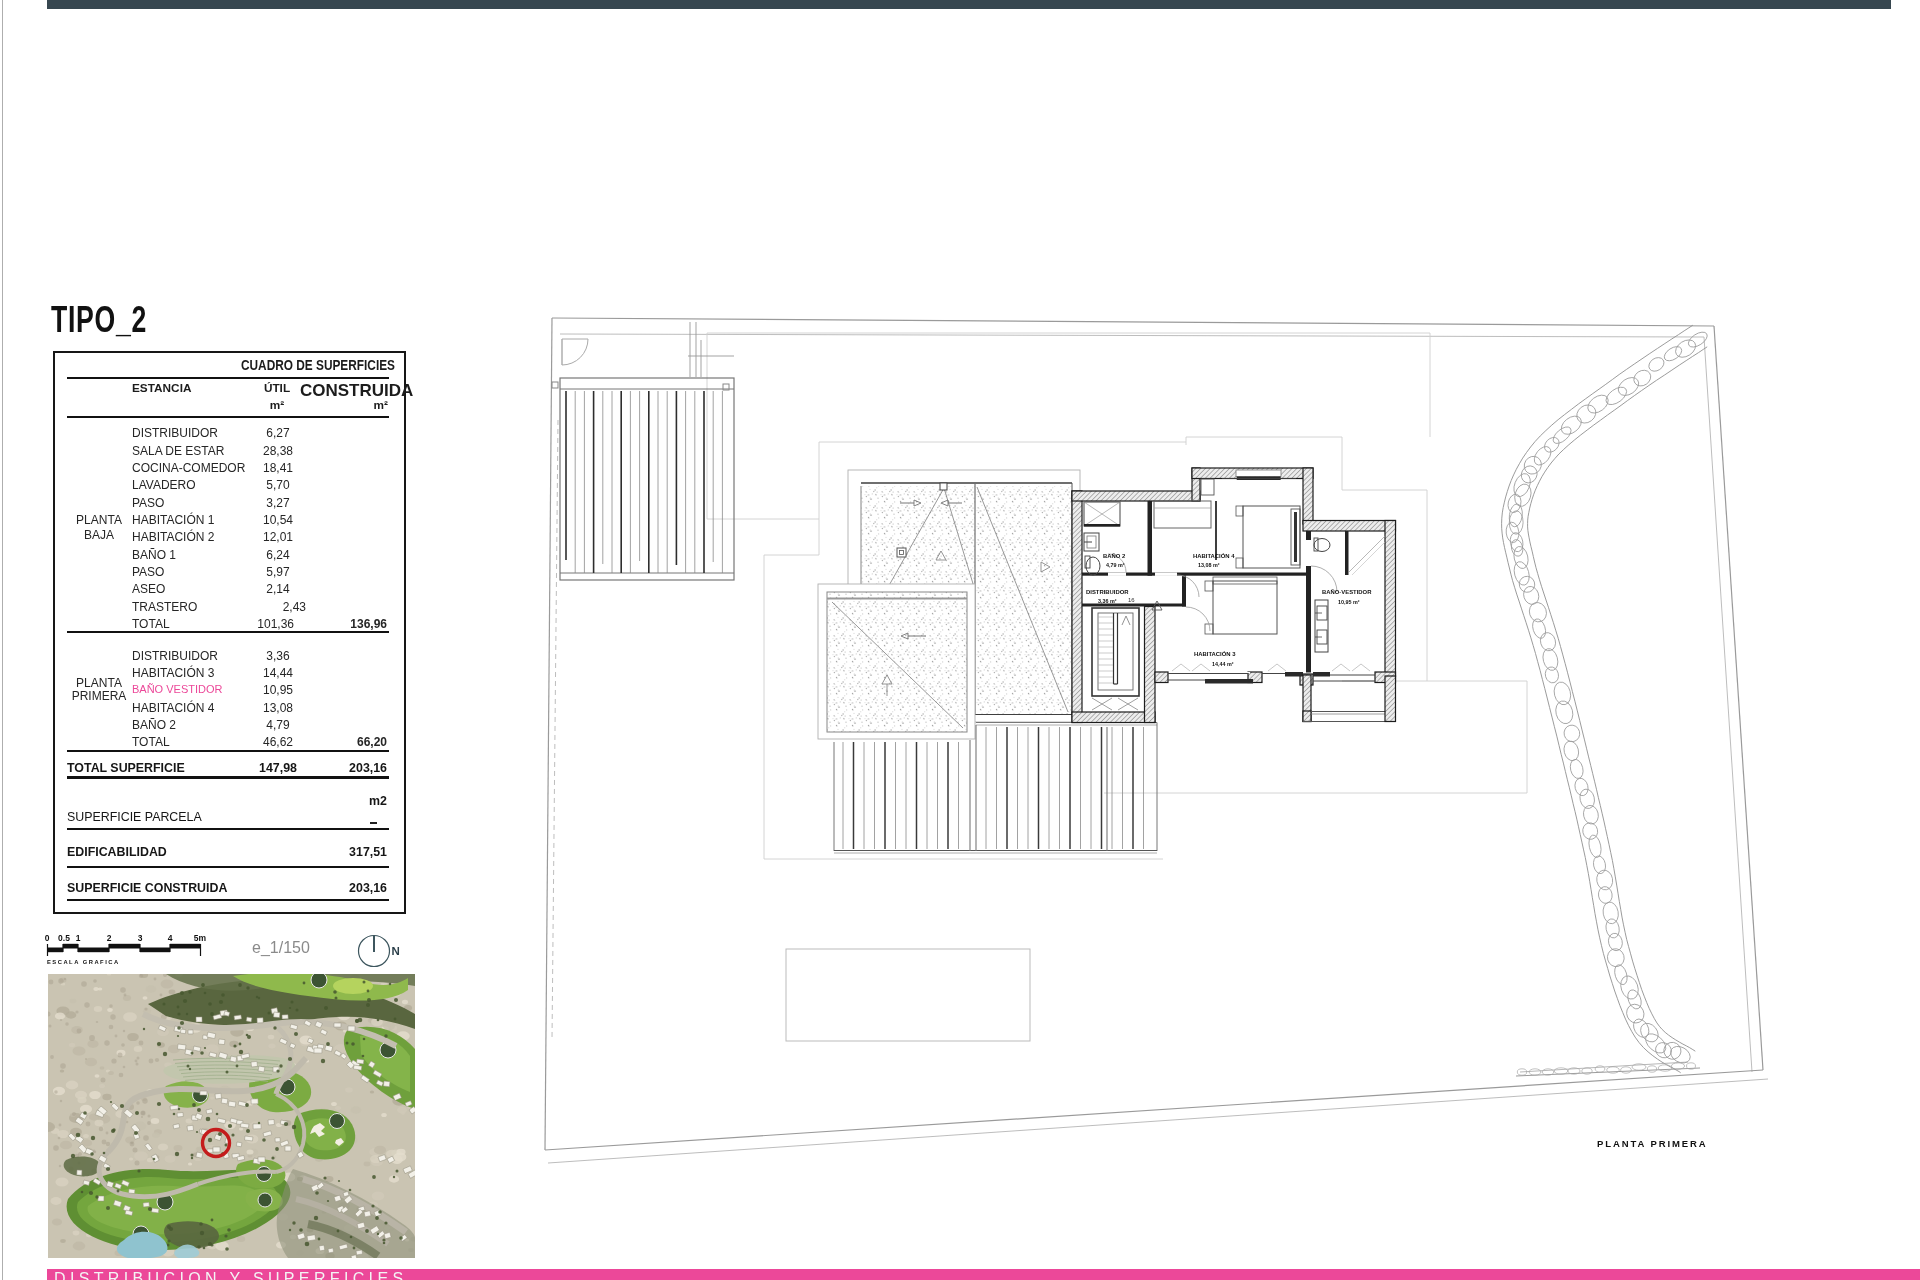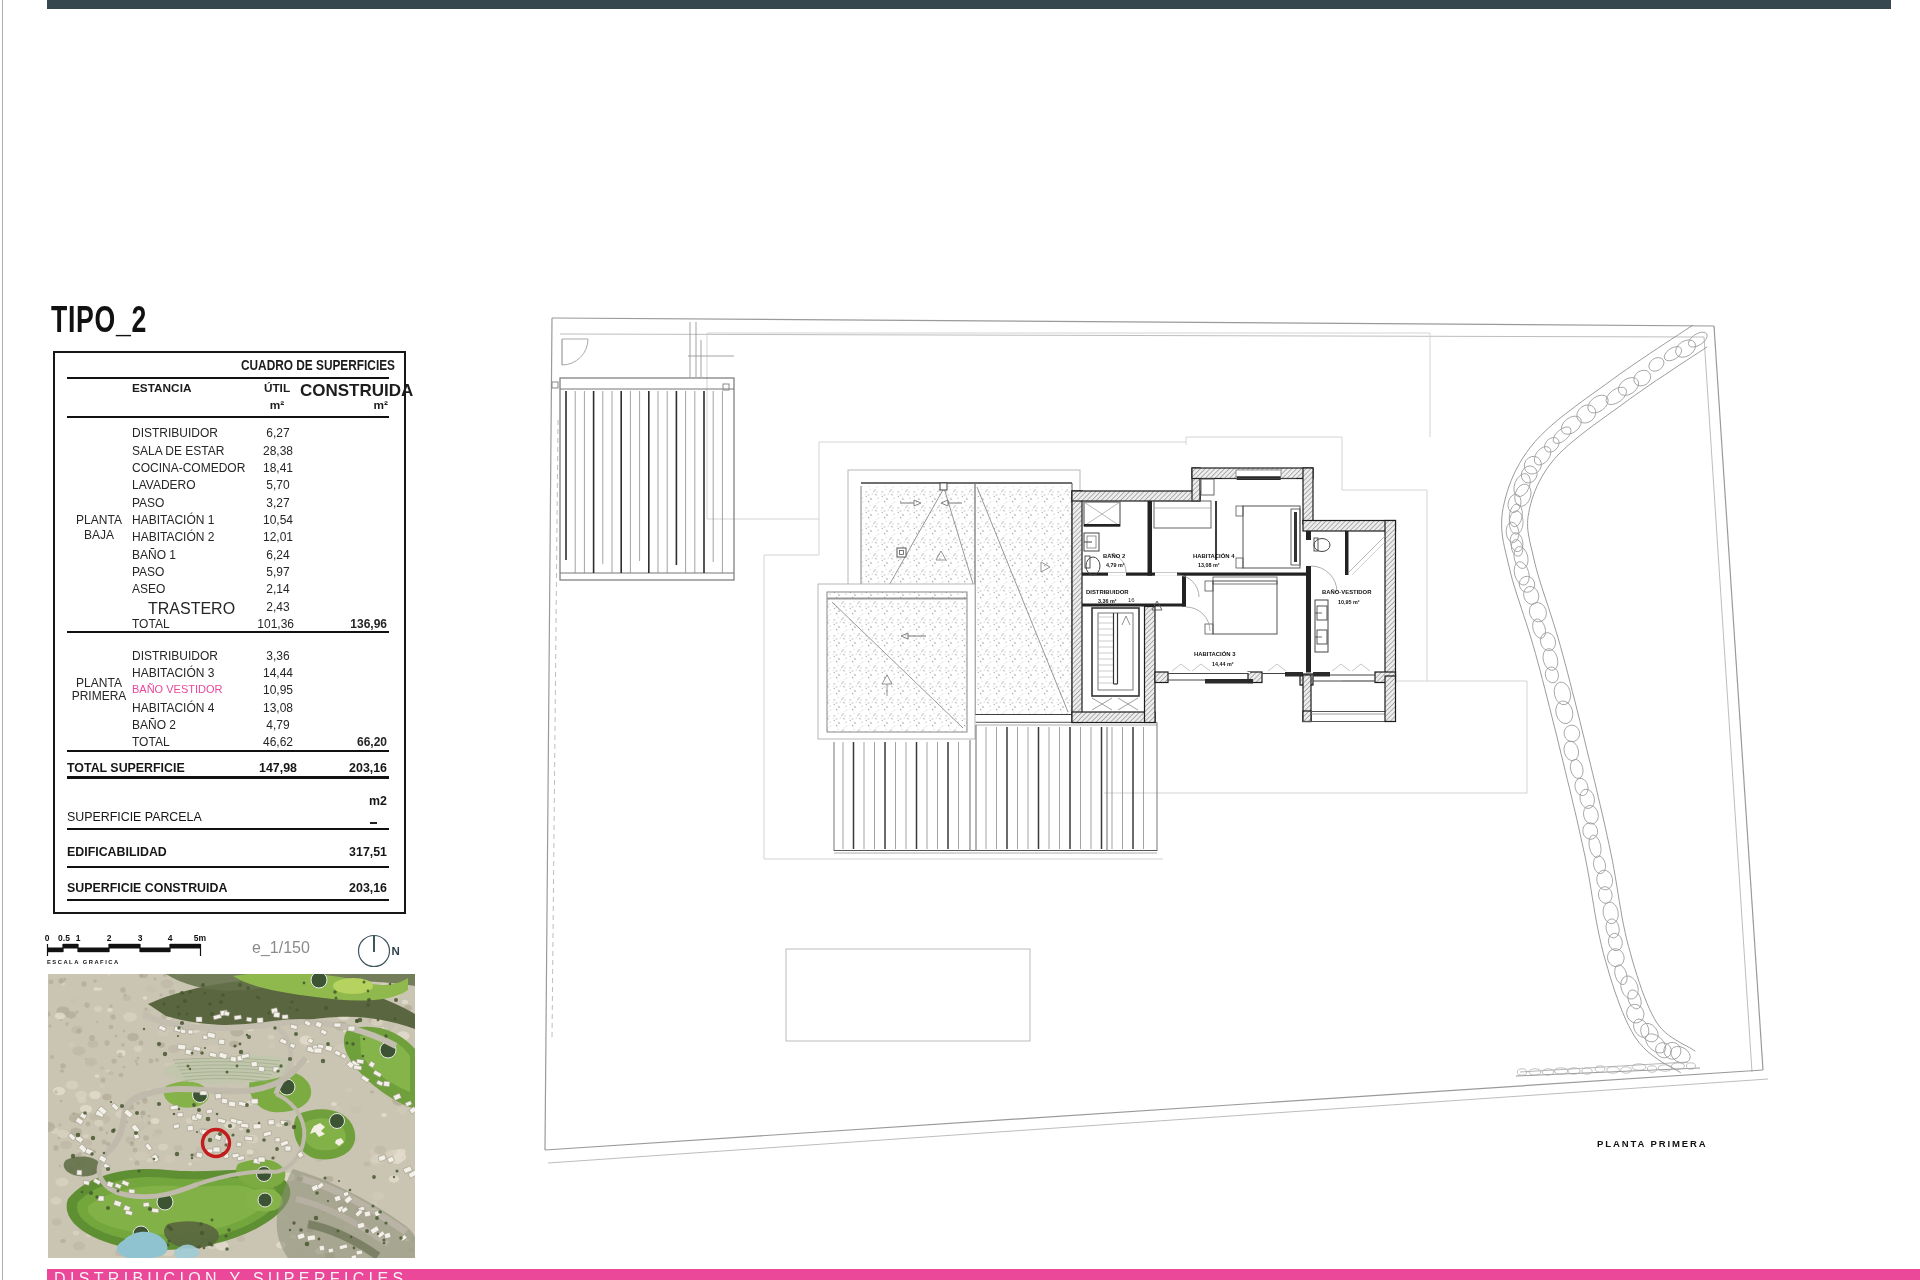--- a/index.html
+++ b/index.html
@@ -402,22 +402,22 @@
 <div style="position:absolute;left:132px;top:512.9px;font-size:12px;color:#262626;">HABITACIÓN 1</div>
 <div style="position:absolute;left:250px;top:512.9px;width:56px;text-align:center;font-size:12px;color:#262626;">10,54</div>
 <div style="position:absolute;left:132px;top:530.2px;font-size:12px;color:#262626;">HABITACIÓN 2</div>
 <div style="position:absolute;left:250px;top:530.2px;width:56px;text-align:center;font-size:12px;color:#262626;">12,01</div>
 <div style="position:absolute;left:132px;top:547.6px;font-size:12px;color:#262626;">BAÑO 1</div>
 <div style="position:absolute;left:250px;top:547.6px;width:56px;text-align:center;font-size:12px;color:#262626;">6,24</div>
 <div style="position:absolute;left:132px;top:564.9px;font-size:12px;color:#262626;">PASO</div>
 <div style="position:absolute;left:250px;top:564.9px;width:56px;text-align:center;font-size:12px;color:#262626;">5,97</div>
 <div style="position:absolute;left:132px;top:582.2px;font-size:12px;color:#262626;">ASEO</div>
 <div style="position:absolute;left:250px;top:582.2px;width:56px;text-align:center;font-size:12px;color:#262626;">2,14</div>
-<div style="position:absolute;left:132px;top:599.6px;font-size:16px;color:#262626;margin-left:16px;">TRASTERO</div>
-<div style="position:absolute;left:250px;top:599.6px;width:56px;text-align:center;font-size:12px;color:#262626;">2,43</div>
+<div style="position:absolute;left:132px;top:599.6px;font-size:12px;color:#262626;">TRASTERO</div>
+<div style="position:absolute;left:250px;top:599.6px;width:56px;text-align:right;font-size:12px;color:#262626;">2,43</div>
 <div style="position:absolute;left:132px;top:617.0px;font-size:12px;color:#262626;">TOTAL</div>
 <div style="position:absolute;left:238px;top:617.0px;width:56px;text-align:right;font-size:12px;color:#262626;">101,36</div>
 <div style="position:absolute;left:300px;top:617.0px;width:87px;text-align:right;font-weight:bold;font-size:12px;color:#262626;">136,96</div>
 <div style="position:absolute;left:70px;top:512.5px;width:58px;text-align:center;font-size:12px;color:#262626;">PLANTA</div>
 <div style="position:absolute;left:70px;top:527.5px;width:58px;text-align:center;font-size:12px;color:#262626;">BAJA</div>
 <div style="position:absolute;left:66.5px;top:630.5px;width:322px;height:2.0px;background:#111;"></div>
 <div style="position:absolute;left:132px;top:648.9px;font-size:12px;color:#262626;">DISTRIBUIDOR</div>
 <div style="position:absolute;left:250px;top:648.9px;width:56px;text-align:center;font-size:12px;color:#262626;">3,36</div>
 <div style="position:absolute;left:132px;top:666.1px;font-size:12px;color:#262626;">HABITACIÓN 3</div>
 <div style="position:absolute;left:250px;top:666.1px;width:56px;text-align:center;font-size:12px;color:#262626;">14,44</div>

